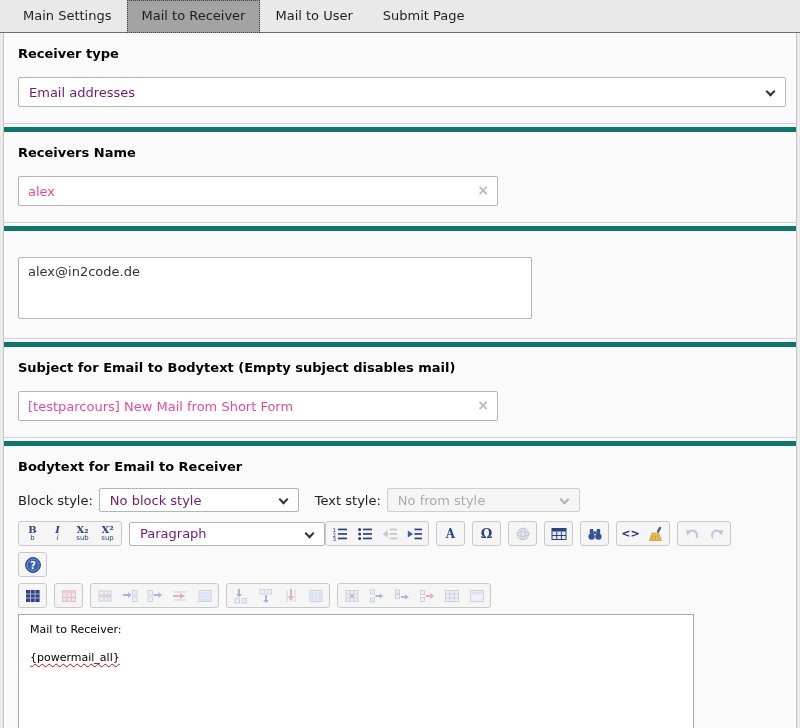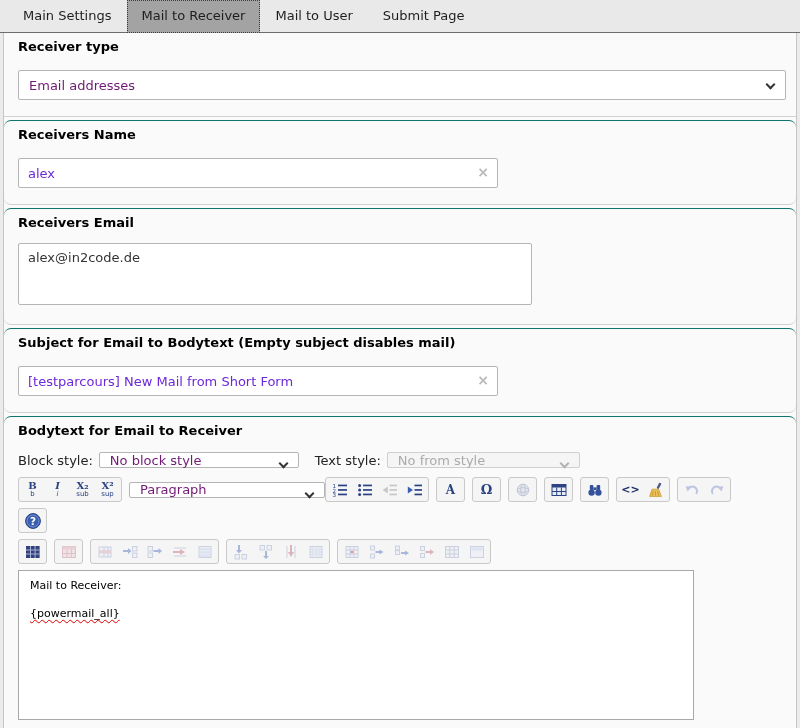--- a/index.html
+++ b/index.html
@@ -12,41 +12,41 @@
   }
   
   .tabbar { height:33px; background:#e9e9e9; border-bottom:1px solid #6d6d6d;
             display:flex; align-items:stretch; padding-left:8px; position:relative; }
   .tab { padding:8px 15px 0; cursor:pointer; white-space:nowrap; }
   .tab.active { background:#a3a3a3; border:1px dotted #3c3c3c; margin-bottom:-1px;
                 padding:7px 14px 0; position:relative; z-index:2;text-align:right; }
   
   .panel { margin:0 3px; height:695px; background:#fafafa;
            border-left:1px solid #c6c6c6; border-right:1px solid #c6c6c6; overflow:hidden; }
-  .section { padding:6px 14px 16px; background:#fafafa; border-bottom:1px solid #d2d2d2; }
-  .section + .section { border-top:1px solid #0f766e; margin-top:3px;border-radius:7px; }
+  .section { padding:13px 14px 16px; background:#fafafa; border-bottom:1px solid #d2d2d2; }
+  .section + .section { border-top:5px solid #0f766e; margin-top:3px; }
   .flabel { font-weight:bold; font-size:13px; color:#000; }
   
   .input-wrap { position:relative; width:480px; margin-top:16px; }
   input.text { width:100%; height:30px; border:1px solid #b5b5b5; border-radius:2px;
-               background:#fff; font:13px "DejaVu Sans",sans-serif; color:#6d28d9;
+               background:#fff; font:13px "DejaVu Sans",sans-serif; color:#ec4899;
                padding:0 28px 0 9px; outline:none; }
   .clear-x { position:absolute; right:9px; top:6px; color:#b9b9b9; font-weight:bold;
              font-size:14px; line-height:16px; cursor:pointer; }
   textarea.area { width:514px; height:62px; margin-top:13px; border:1px solid #b5b5b5;
                   border-radius:2px; background:#fff; font:13px "DejaVu Sans",sans-serif;
                   color:#333; padding:6px 9px; resize:none; outline:none; }
   .fakeselect { position:relative; height:30px; border:1px solid #b5b5b5; border-radius:2px;
                 background:#fff; display:flex; align-items:center; padding:0 28px 0 10px;
                 cursor:pointer; color:#701a75; }
   .fakeselect.big { margin-top:16px; width:768px; }
   .chev { position:absolute; right:11px; top:10px; width:7px; height:7px;
           border-left:2px solid #333; border-bottom:2px solid #333;
           transform:rotate(-45deg); }
-  .fakeselect.small { height:16px; } .fakeselect.small .chev { top:7px; }
+  .fakeselect.small { height:24px; } .fakeselect.small .chev { top:7px; }
   .fakeselect.disabled { background:#f5f5f5; border-color:#cfcfcf; color:#ababab; cursor:default; }
   .fakeselect.disabled .chev { border-color:#b3b3b3; }
   
   .style-row { display:flex; align-items:center; margin-top:14px; }
   .style-row .slabel { margin-right:6px; color:#222; }
   .tb-row { display:flex; align-items:center; margin-top:6px; }
   .tb-group { display:flex; align-items:center; border:1px solid #c9c9c9; border-radius:3px;
               background:#f5f5f5; padding:1px; margin-right:7px; height:25px; }
   .tb-btn { width:25px; height:21px; display:flex; align-items:center; justify-content:center;
             border-radius:2px; cursor:pointer; }
@@ -89,21 +89,20 @@
 
   <div class="section">
     <div class="flabel">Receivers Name</div>
     <div class="input-wrap">
       <input class="text" type="text" value="alex" style="">
       <span class="clear-x">×</span>
     </div>
   </div>
 
   <div class="section">
-    <div class="flabel">Receivers Email</div>
     <textarea class="area" style="">alex@in2code.de</textarea>
   </div>
 
   <div class="section">
     <div class="flabel">Subject for Email to Bodytext (Empty subject disables mail)</div>
     <div class="input-wrap">
       <input class="text" type="text" value="[testparcours] New Mail from Short Form" style="">
       <span class="clear-x">×</span>
     </div>
   </div>

